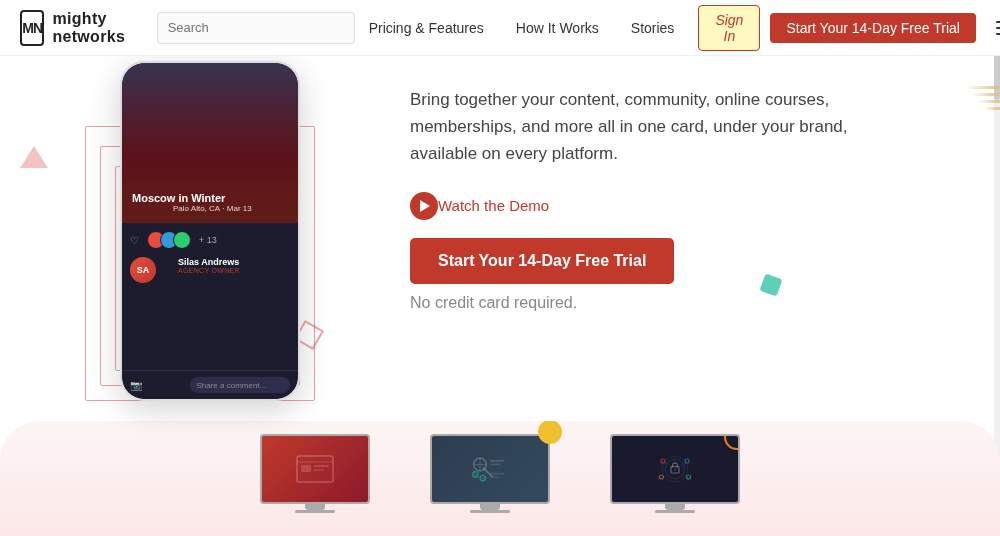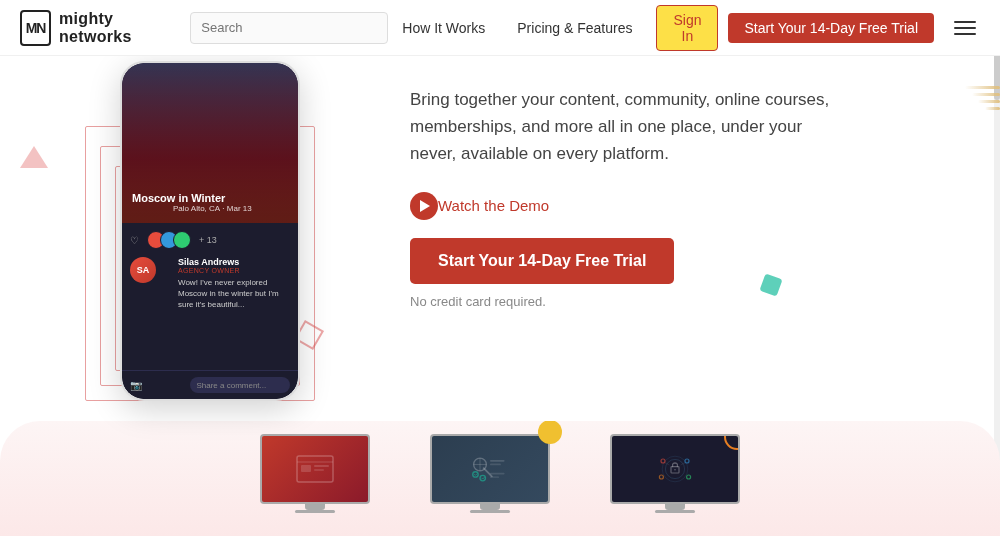--- a/index.html
+++ b/index.html
@@ -73,22 +73,23 @@
       white-space: nowrap;
       text-decoration: none;
     }
     .btn-signin {
       border: 1.5px solid #c0392b;
       color: #c0392b;
       padding: 6px 16px;
       border-radius: 4px;
       font-size: 14px;
       cursor: pointer;
-      background: #fde047;
+      background: #fef9c3;
       margin-left: 6px;
+      font-style: italic;
     }
     .btn-trial-nav {
       background: #c0392b;
       color: #fff;
       padding: 7px 16px;
       border-radius: 4px;
       font-size: 14px;
       cursor: pointer;
       border: none;
       margin-left: 6px;
@@ -342,21 +343,21 @@
       padding: 14px 28px;
       border-radius: 5px;
       font-size: 16px;
       font-weight: 600;
       cursor: pointer;
       display: inline-block;
       width: fit-content;
       margin-bottom: 10px;
     }
     .no-cc {
-      font-size: 13px;
+      font-size: 16px;
       color: #888;
     }
 
     
     .deco-top-right {
       position: absolute;
       right: 0;
       top: 30px;
       width: 40px;
       height: 120px;
@@ -468,22 +469,23 @@
 </div>
 
 <nav class="navbar">
   <div class="logo-area">
     <div class="logo-icon">MN</div>
     <span class="logo-text">mighty networks</span>
   </div>
   <input class="search-bar" type="text" placeholder="Search" style="">
 
   <div class="nav-links">
+    <a class="nav-link">Pricing &amp; Features</a>
     <a class="nav-link">How It Works</a>
-    <a class="nav-link">Pricing &amp; Features</a>
+    <a class="nav-link">Stories</a>
     <button class="btn-signin">Sign In</button>
     <button class="btn-trial-nav">Start Your 14-Day Free Trial</button>
     <div class="hamburger">
       <span></span>
       <span></span>
       <span></span>
     </div>
   </div>
 </nav>
 
@@ -520,21 +522,20 @@
               <div class="mini-avatar avatar-c"></div>
             </div>
             <span class="plus-count">+ 13</span>
           </div>
 
           <div class="phone-post">
             <div class="post-avatar">SA</div>
             <div class="post-body">
               <div class="post-name">Silas Andrews</div>
               <div class="post-role">AGENCY OWNER</div>
-              <div class="post-text">Wow! I've never explored Moscow in the winter but I'm sure it's beautiful...</div>
             </div>
           </div>
         </div>
 
         <div class="phone-footer">
           <span class="camera-icon">📷</span>
           <div class="comment-input">
             <span>Share a comment...</span>
           </div>
         </div>
@@ -547,21 +548,21 @@
 
   <div class="hero-section">
 
     <div class="deco-top-right">
       <div class="deco-stripe" style="width:35px;"></div>
       <div class="deco-stripe" style="width:28px;"></div>
       <div class="deco-stripe" style="width:22px;"></div>
       <div class="deco-stripe" style="width:15px;"></div>
     </div>
 
-    <p class="hero-subtitle">Bring together your content, community, online courses, memberships, and more all in one place, under your never, available on every platform.</p>
+    <p class="hero-subtitle">Bring together your content, community, online courses, memberships, and more all in one card, under your brand, available on every platform.</p>
 
     <div class="watch-demo">
       <div class="play-btn">
         <div class="play-triangle"></div>
       </div>
       <span class="watch-demo-text">Watch the Demo</span>
     </div>
 
     <button class="btn-trial-main">Start Your 14-Day Free Trial</button>
 

